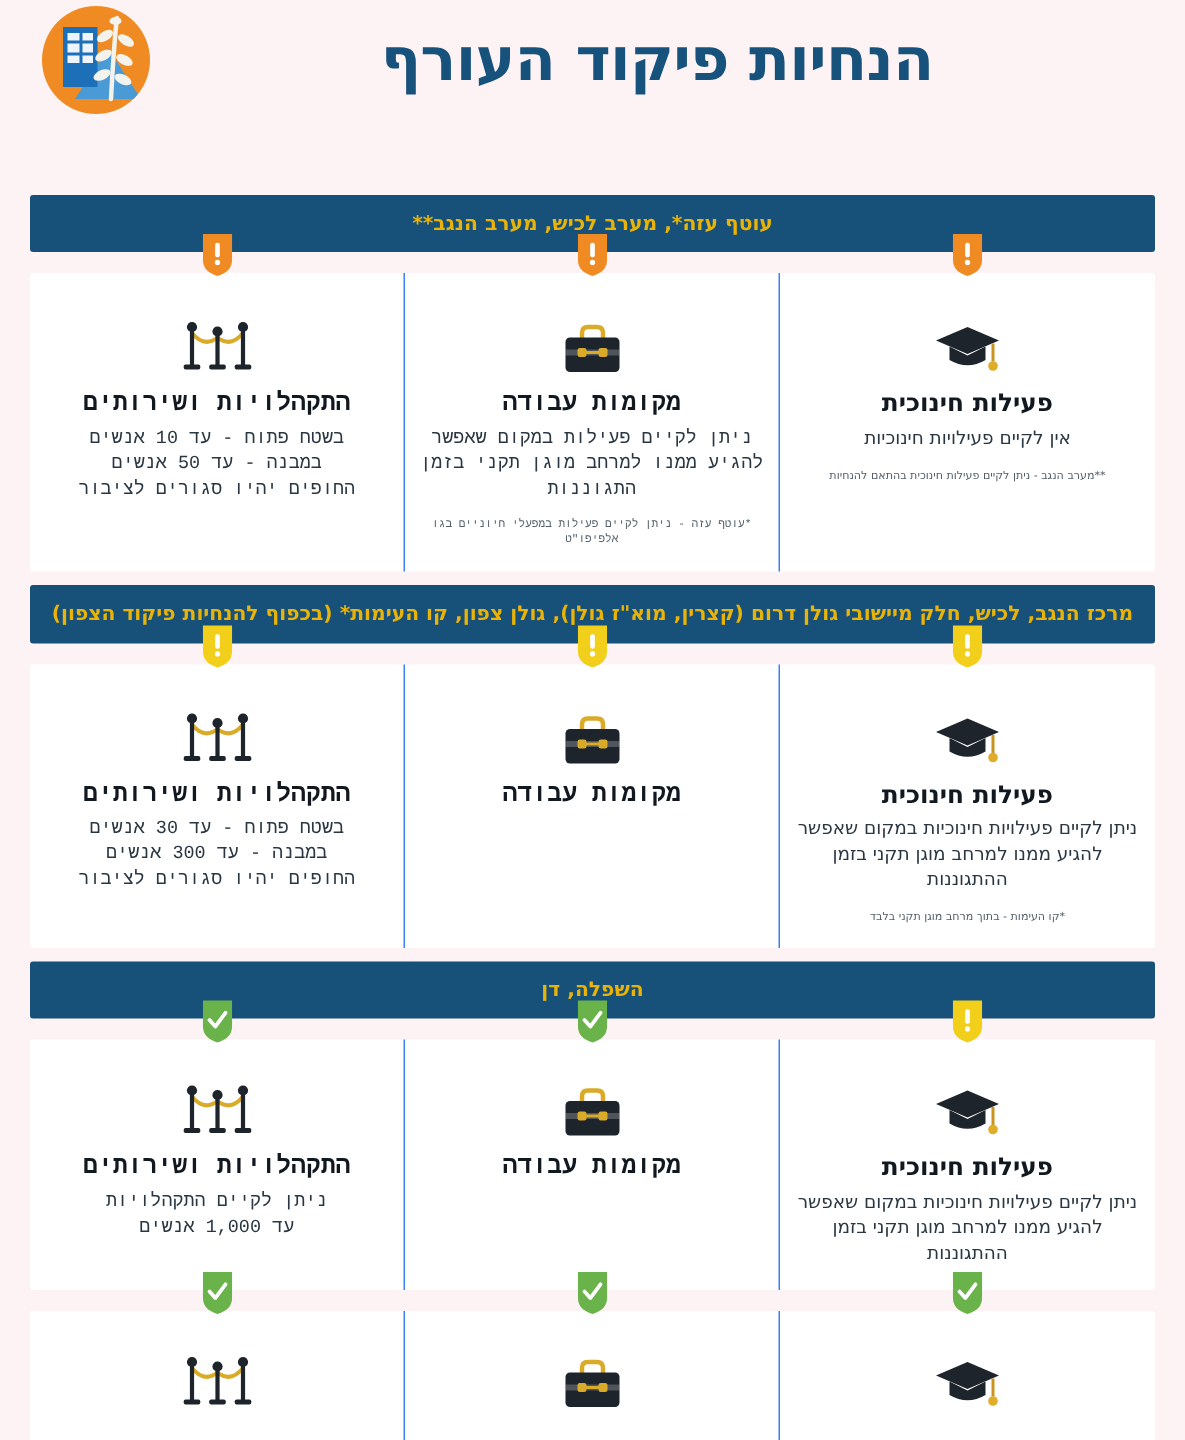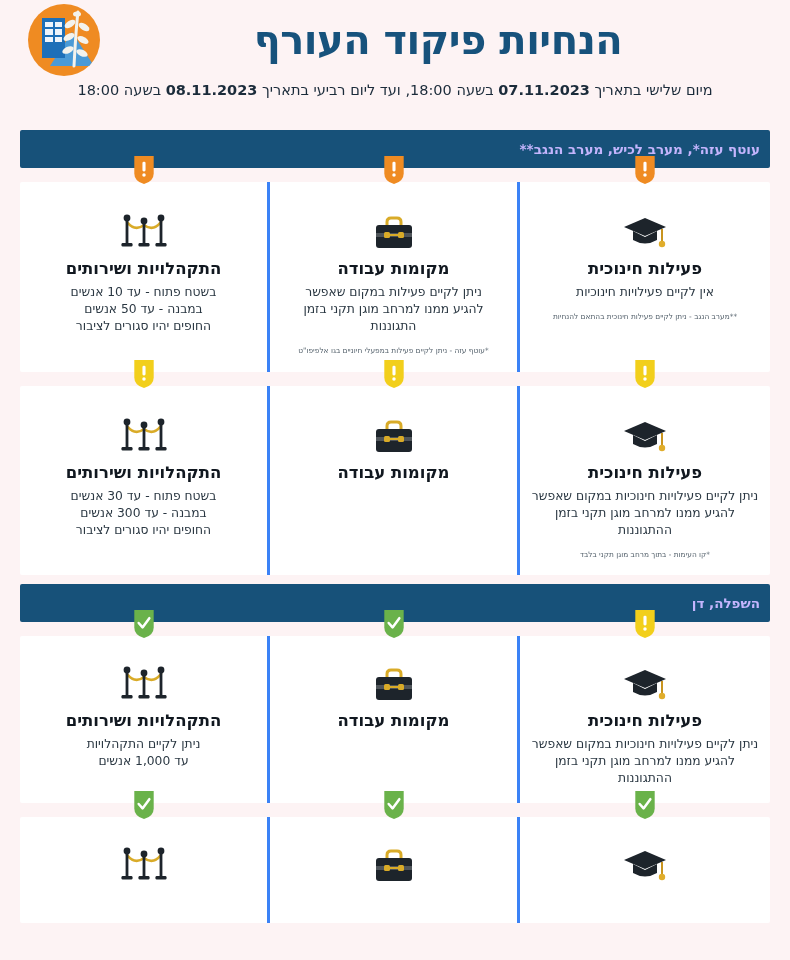--- a/index.html
+++ b/index.html
@@ -107,21 +107,22 @@
     white-space: nowrap;
     font-weight: 500;
   }
   .subtitle b { font-weight: 900; }
 
   
   .section { margin-bottom: 9px; }
 
   .section-header {
     background: #175179;
-    color: #c4b5fd;
+    color: #eab308;
+    text-align: center;
     font-size: 13.5px;
     font-weight: 700;
     padding: 11px 10px;
     line-height: 1.2;
     border-radius: 2px;
   }
 
   .section-body {
     background: #ffffff;
     display: flex;
@@ -131,21 +132,21 @@
     border-radius: 2px;
   }
 
   .col {
     flex: 1 1 33.333%;
     padding: 26px 10px 16px 10px;
     text-align: center;
     position: relative;
     min-height: 118px;
   }
-  .col + .col { border-right: 3px solid #3b82f6; }
+  .col + .col { border-right: 1px solid #3b82f6; font-family: Liberation Mono, monospace; }
 
   
   .badge {
     position: absolute;
     top: -28px;
     left: 50%;
     transform: translateX(-50%);
     width: 26px;
     height: 32px;
     display: flex;
@@ -225,23 +226,20 @@
           <ellipse cx="20" cy="43" rx="6" ry="3.2" fill="#f3f2ec" transform="rotate(24 20 43)"></ellipse>
           <ellipse cx="15" cy="4" rx="4" ry="2.6" fill="#f3f2ec"></ellipse>
         </svg>
       </div>
 
       <div class="title-wrap">
         <div class="main-title">הנחיות פיקוד העורף</div>
       </div>
     </div>
 
-    <div class="subtitle">
-      <span>מיום שלישי בתאריך </span><b>07.11.2023</b><span> בשעה 18:00, ועד ליום רביעי בתאריך </span><b>08.11.2023</b><span> בשעה 18:00</span>
-    </div>
   </div>
 
   <div id="sections-root">
       <div class="section">
         <div class="section-header">עוטף עזה*, מערב לכיש, מערב הנגב**</div>
         <div class="section-body">
           <div class="col">
             <div class="badge">
               <svg class="shield" viewBox="0 0 26 33">
                 <path d="M3 2 H23 V20 Q23 28 13 31 Q3 28 3 20 Z" fill="#ef8b22"></path>
@@ -306,20 +304,21 @@
                   <rect x="37.5" y="31" width="11" height="3.4" rx="1.2"></rect>
                 </g>
               </svg>
             </div>
             <div class="col-title">התקהלויות ושירותים</div>
             <div class="col-desc">בשטח פתוח - עד 10 אנשים<br>במבנה - עד 50 אנשים<br>החופים יהיו סגורים לציבור</div>
           </div>
         </div>
       </div>
       <div class="section">
+        <div class="section-header">מרכז הנגב, לכיש, חלק מיישובי גולן דרום (קצרין, מוא"ז גולן), גולן צפון, קו העימות* (בכפוף להנחיות פיקוד הצפון)</div>
         <div class="section-body">
           <div class="col">
             <div class="badge">
               <svg class="shield" viewBox="0 0 26 33">
                 <path d="M3 2 H23 V20 Q23 28 13 31 Q3 28 3 20 Z" fill="#f2cf1b"></path>
                 <rect x="11.4" y="8" width="3.2" height="10" rx="1.4" fill="#ffffff"></rect>
                 <circle cx="13" cy="21.6" r="1.8" fill="#ffffff"></circle>
               </svg>
             </div>
             <div class="col-icon">

